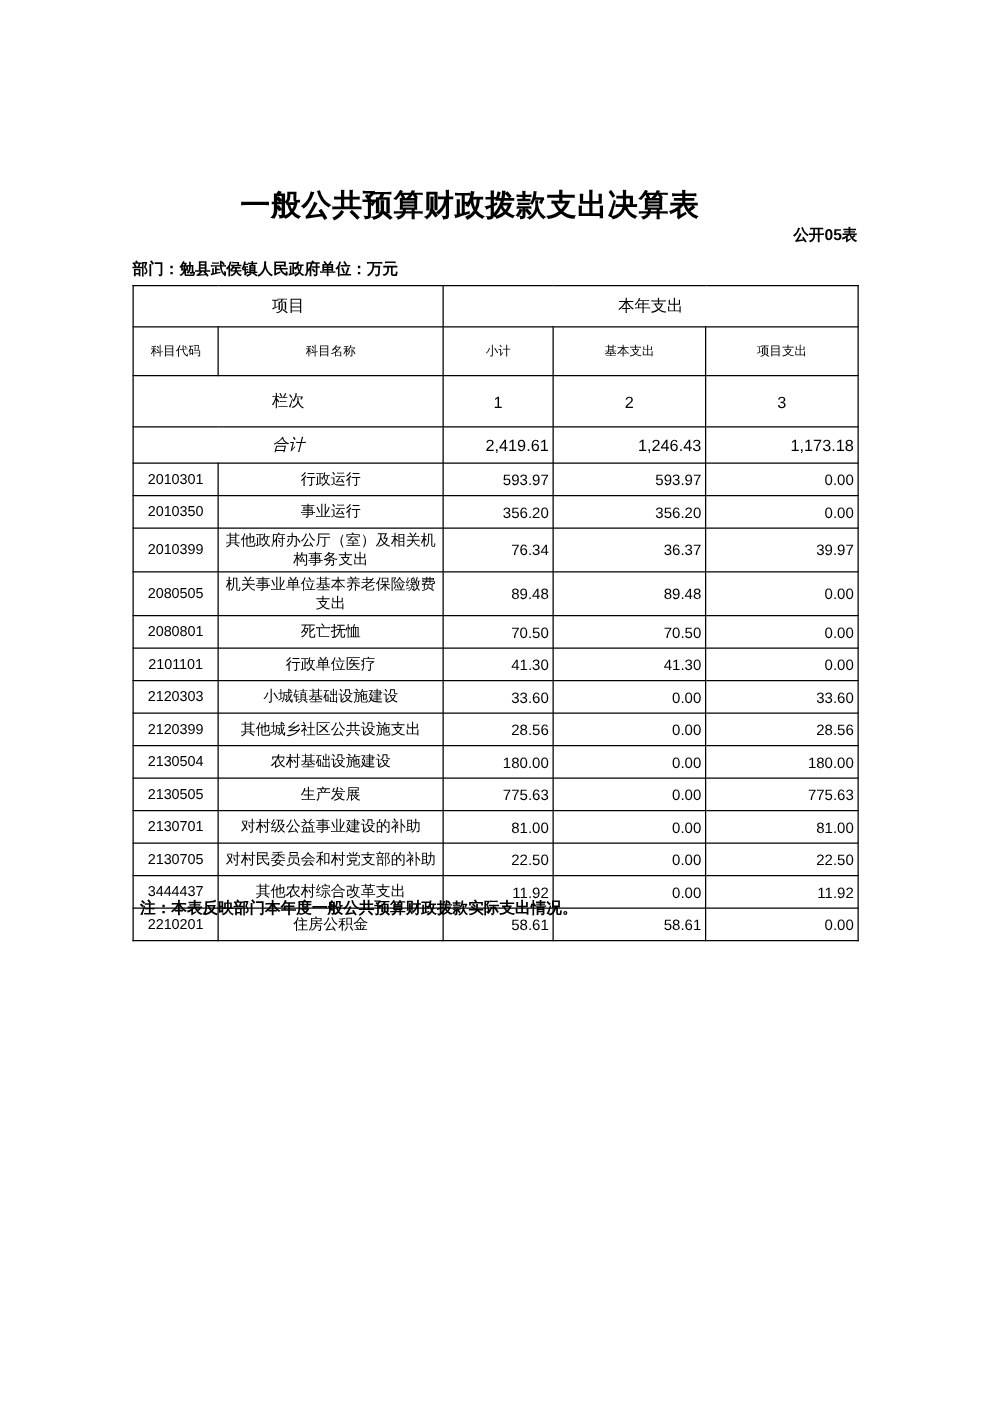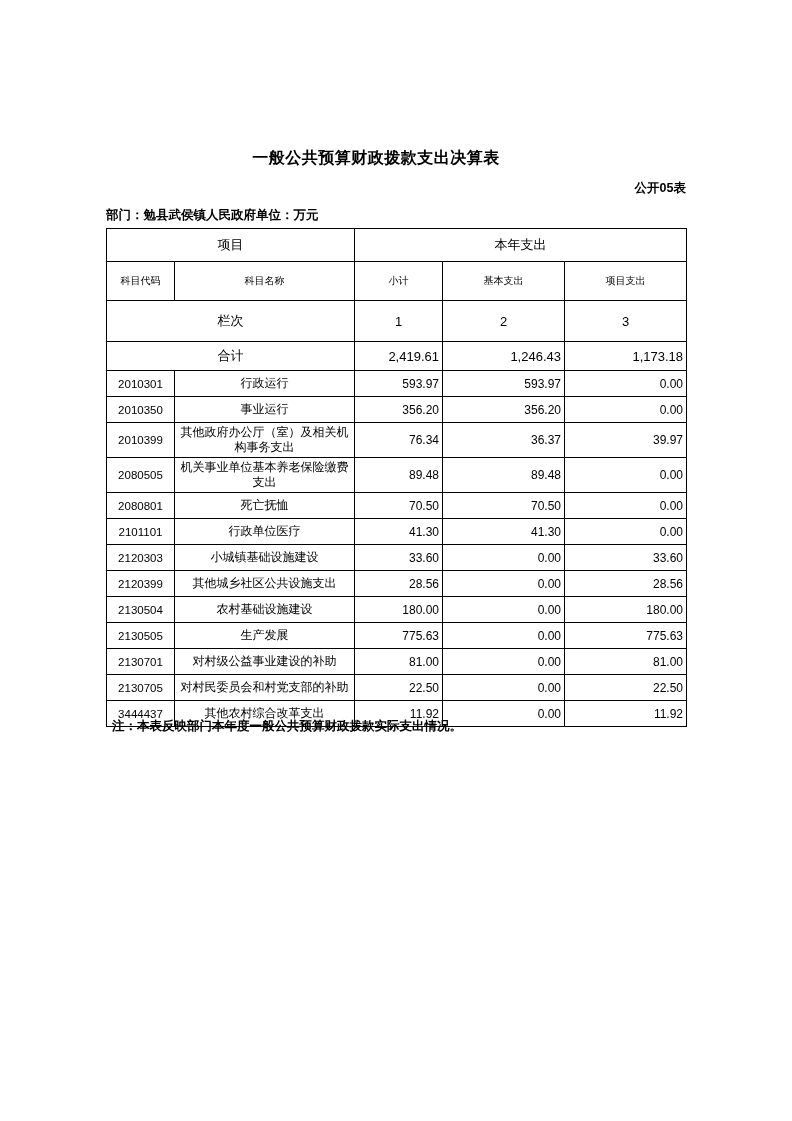--- a/index.html
+++ b/index.html
@@ -19,21 +19,21 @@
     top: 0; left: 0;
     width: 792px;
     height: 1121px;
   }
   .doc-title {
     position: absolute;
     top: 148px;
     left: 0;
     width: 752px;
     text-align: center;
-    font-size: 16px;
+    font-size: 24px;
     font-weight: bold;
     letter-spacing: 0.5px;
   }
   .form-code {
     position: absolute;
     top: 180px;
     right: 106px;
     font-size: 12.5px;
     font-weight: bold;
   }
@@ -83,20 +83,21 @@
   .num-head {
     text-align: center;
     font-size: 13px;
     font-weight: bold;
   }
   .total-label {
     text-align: center;
     font-size: 13px;
     font-weight: bold;
     height: 24px;
+    font-style: italic;
   }
   .total-num {
     text-align: right;
     font-size: 13px;
     font-weight: bold;
     padding-right: 6px;
   }
   .code-cell {
     text-align: center;
     font-size: 11.5px;
@@ -251,18 +252,25 @@
           <td class="num-cell">0.00</td>
           <td class="num-cell">22.50</td>
         </tr>
         <tr>
           <td class="code-cell">3444437</td>
           <td class="name-cell">其他农村综合改革支出</td>
           <td class="num-cell">11.92</td>
           <td class="num-cell">0.00</td>
           <td class="num-cell">11.92</td>
         </tr>
+        <tr>
+          <td class="code-cell">2210201</td>
+          <td class="name-cell">住房公积金</td>
+          <td class="num-cell">58.61</td>
+          <td class="num-cell">58.61</td>
+          <td class="num-cell">0.00</td>
+        </tr>
       </tbody>
   </table>
 
   <div class="note">注：本表反映部门本年度一般公共预算财政拨款实际支出情况。</div>
 
 </div>
 
 </body></html>

